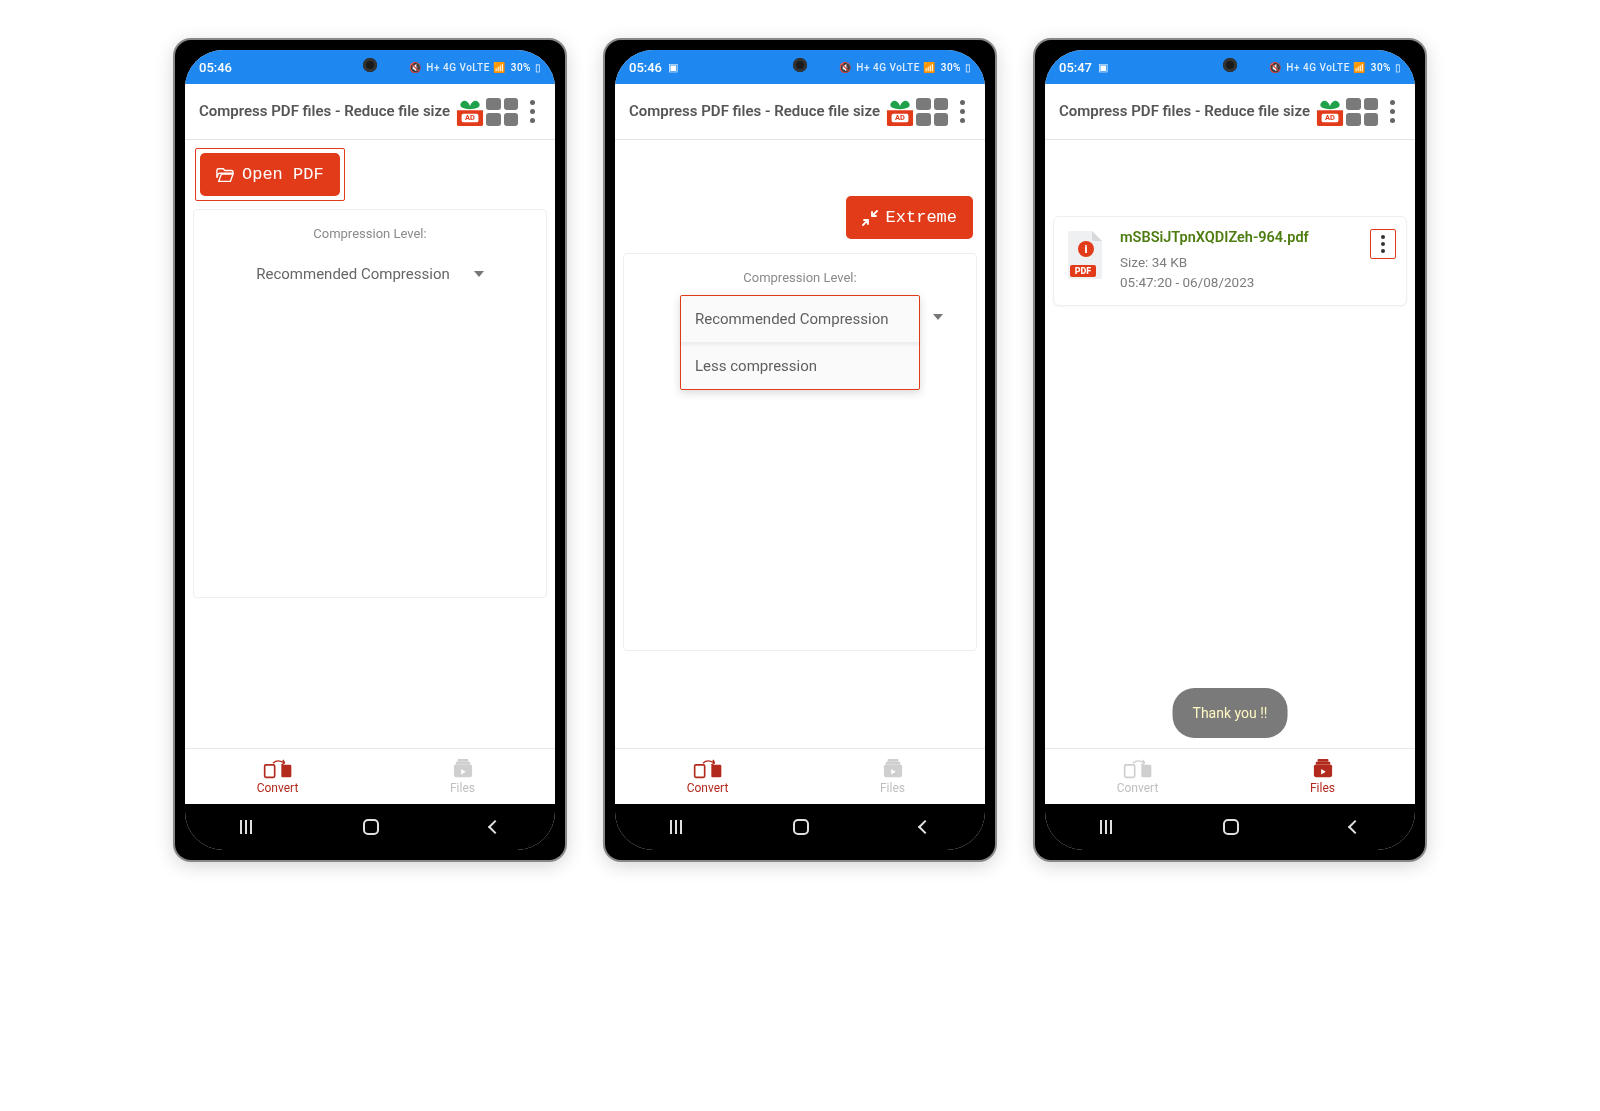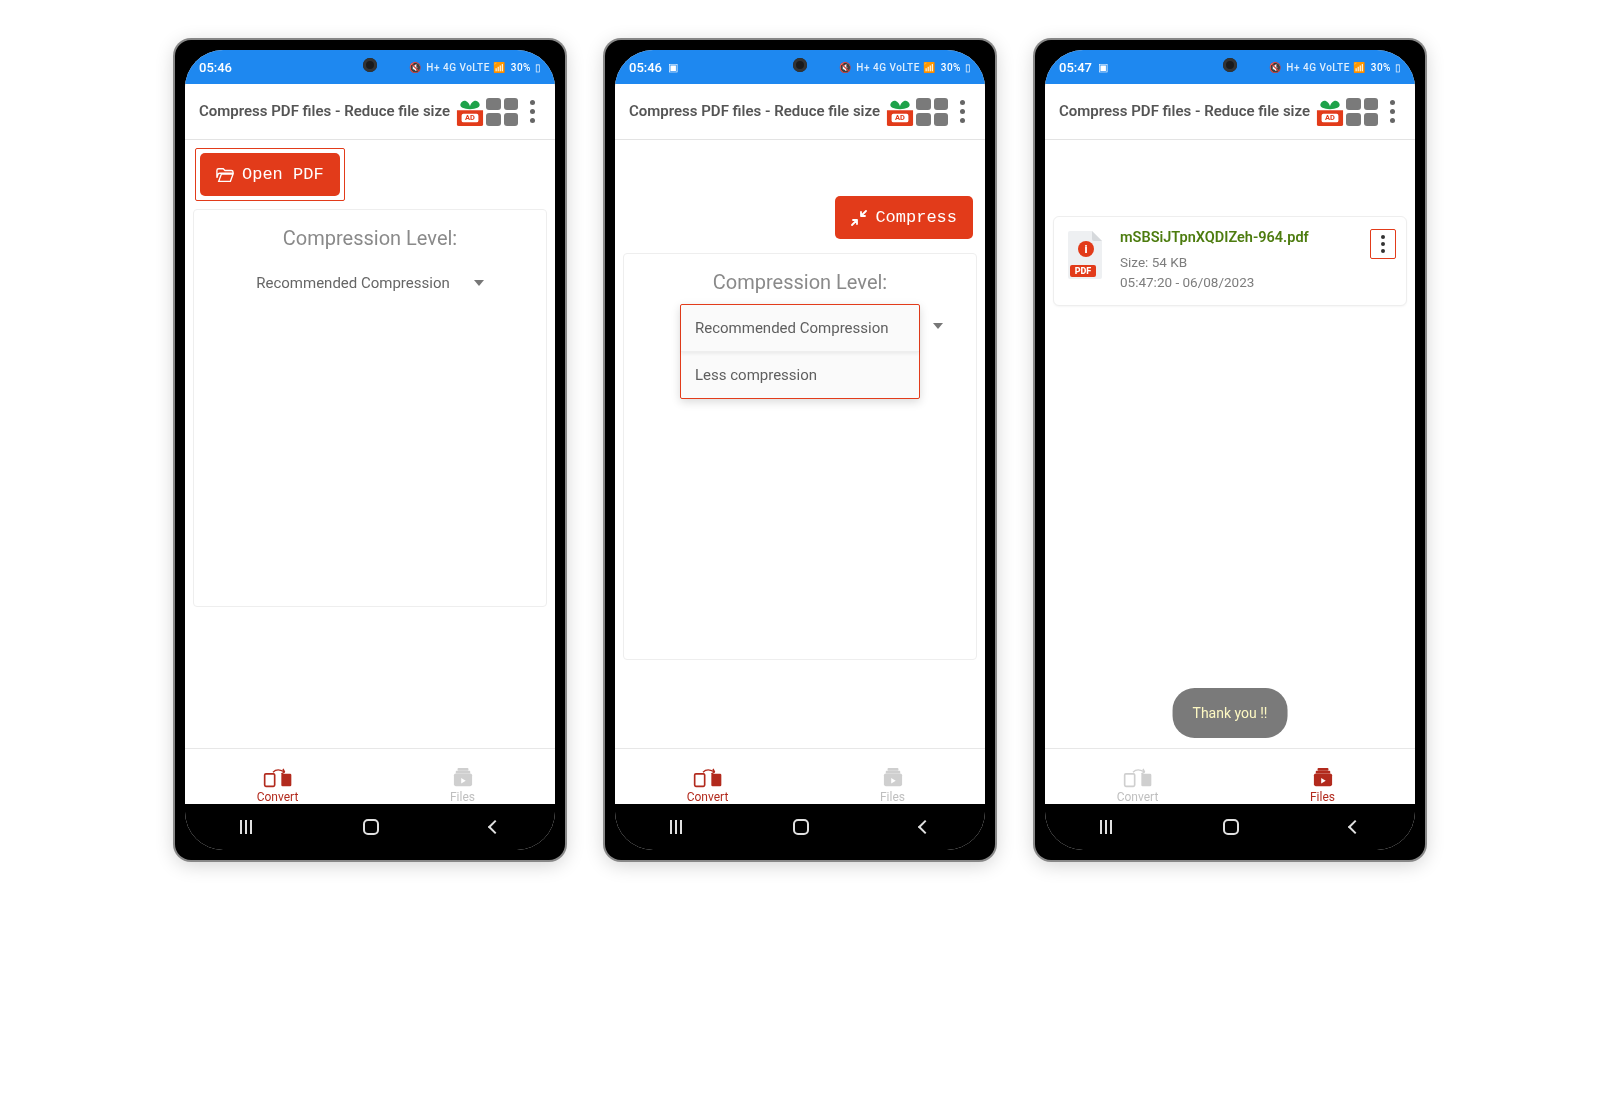--- a/index.html
+++ b/index.html
@@ -74,21 +74,21 @@
   }
   .kebab span { width:5px; height:5px; border-radius:50%; background:#666; }
   .content {
     flex:1; background:#fff; position:relative; padding: 6px 8px;
   }
   .card {
     border:1px solid #eee; border-radius:4px; margin-top:8px;
     padding-bottom: 300px;
   }
   .section-title {
-    text-align:center; color:#8a8a8a; font-size:20px;
+    text-align:center; color:#8a8a8a; font-size:13px;
     padding: 16px 0 10px;
   }
   .dropdown-row {
     display:flex; align-items:center; justify-content:center;
     gap:24px; color:#666; font-size:15px; padding: 14px 0;
     cursor:pointer;
   }
   .caret { width:0; height:0; border-left:5px solid transparent; border-right:5px solid transparent; border-top:6px solid #777; }
   .open-pdf-btn, .compress-btn {
     background:#e23b1a; color:#fff; border:none;
@@ -109,21 +109,21 @@
     padding: 14px 14px; color:#5f5f5f; font-size:15px; cursor:pointer;
   }
   .dropdown-open .opt:first-child { border-bottom:1px solid #eee; box-shadow: 0 2px 3px rgba(0,0,0,.06); }
   .dd-caret { position:absolute; right:-24px; top:18px; }
   .bottom-nav {
     height: 56px; border-top:1px solid #e7e7e7; background:#fff;
     display:flex;
   }
   .nav-item {
     flex:1; display:flex; flex-direction:column; align-items:center;
-    justify-content:flex-end; gap:2px; font-size:12px; cursor:pointer;
+    justify-content:center; gap:2px; font-size:12px; cursor:pointer;
   }
   .nav-item.active { color:#b22a1d; }
   .nav-item.inactive { color:#bfbfbf; }
   .nav-ico { height:20px; }
   .sysnav {
     height: 46px; background:#000;
     display:flex; align-items:center; justify-content:space-around;
     color:#e0e0e0;
   }
   .sysnav .sq { width:16px; height:16px; border:2px solid #e0e0e0; border-radius:5px; }
@@ -281,21 +281,21 @@
           <span></span>
         </div>
     </div>
 
     <div class="content">
       <div class="compress-wrap">
         <button class="compress-btn">
           <svg width="16" height="16" viewBox="0 0 16 16">
               <path d="M6 10l-5 5m5-5H2m4 0v4M10 6l5-5m-5 5h4m-4 0V2" stroke="#fff" stroke-width="1.8" fill="none" stroke-linecap="round"></path>
             </svg>
-          <span>Compress</span>
+          <span>Extreme</span>
         </button>
       </div>
       <div class="card" style="padding-bottom:260px">
         <div class="section-title">Compression Level:</div>
         <div style="position:relative; display:flex; justify-content:center;">
           <div class="dropdown-open">
             <div class="opt">Recommended Compression</div>
             <div class="opt">Less compression</div>
             <span class="caret dd-caret"></span>
           </div>
@@ -381,21 +381,21 @@
               <path d="M6 2h22l10 10v36a2 2 0 0 1-2 2H6a2 2 0 0 1-2-2V4a2 2 0 0 1 2-2z" fill="#eef0f2"></path>
               <path d="M28 2l10 10H30a2 2 0 0 1-2-2z" fill="#d6d9dc"></path>
               <circle cx="22" cy="20" r="8" fill="#e23b1a"></circle>
               <text x="22" y="24" text-anchor="middle" font-size="11" font-weight="900" fill="#fff">i</text>
               <rect x="6" y="36" width="26" height="12" rx="2" fill="#e23b1a"></rect>
               <text x="19" y="45" text-anchor="middle" font-size="9" font-weight="800" fill="#fff">PDF</text>
             </svg>
         </div>
         <div class="file-meta">
           <div class="file-name">mSBSiJTpnXQDIZeh-964.pdf</div>
-          <div class="file-sub">Size: 54 KB</div>
+          <div class="file-sub">Size: 34 KB</div>
           <div class="file-sub">05:47:20 - 06/08/2023</div>
         </div>
         <div class="file-kebab">
             <span></span>
             <span></span>
             <span></span>
           </div>
       </div>
       <div class="toast">Thank you !!</div>
     </div>

